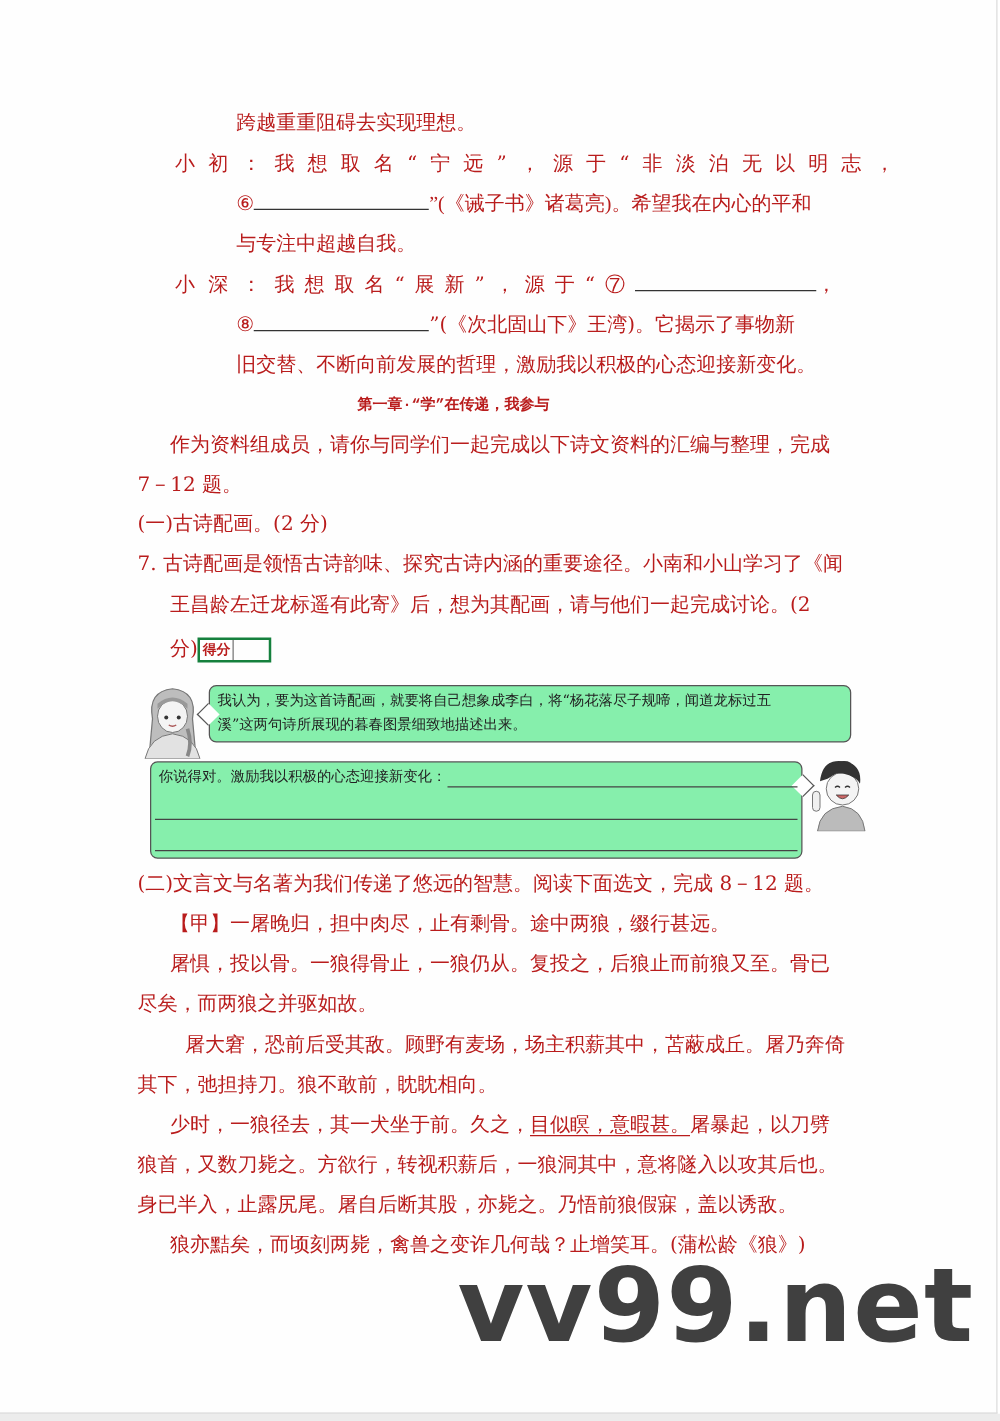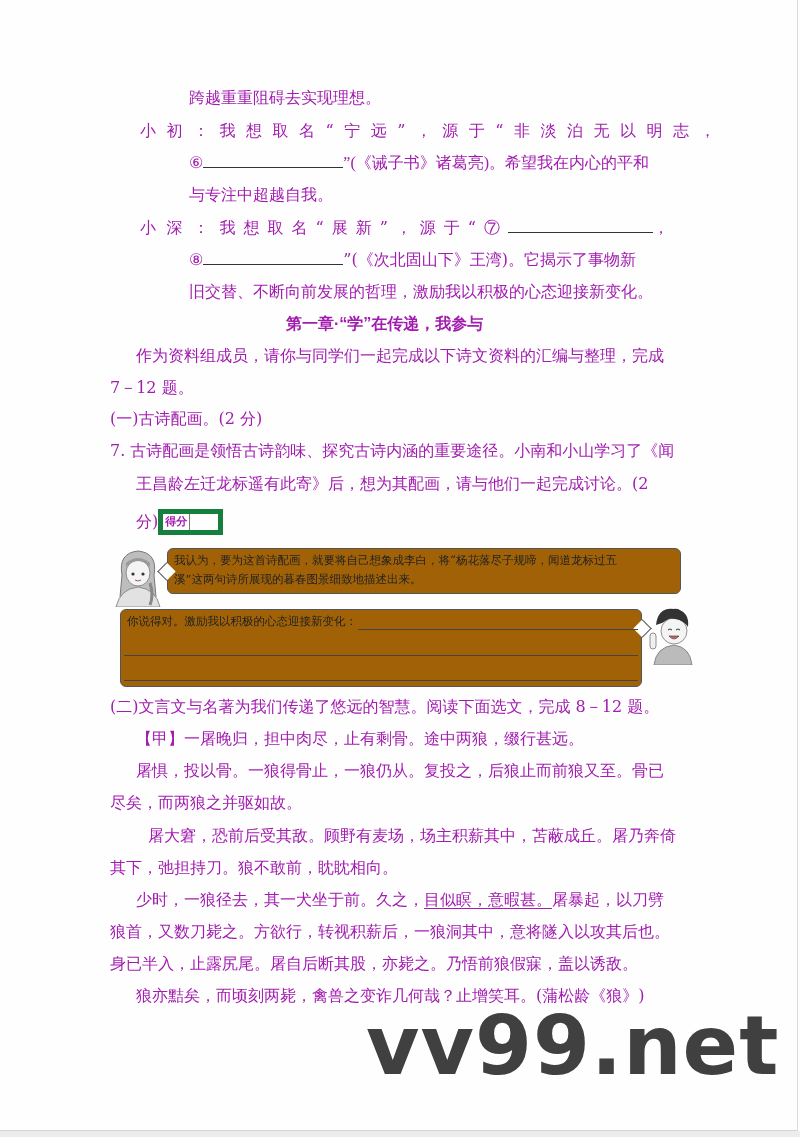--- a/index.html
+++ b/index.html
@@ -9,33 +9,33 @@
     font-family: "DejaVu Serif", "Liberation Serif", serif;
     color: #222;
   }
   .page {
     position: absolute; left: 0; top: 0; width: 797px; height: 1130px;
     background: #fefefe; border-right: 1px solid #dcdcdc; border-bottom: 1px solid #d4d4d4;
   }
   .bottom-strip {
     position: absolute; left: 0; top: 1131px; width: 800px; height: 6px; background: #ececec;
   }
-  .line { position: absolute; font-size: 16px; line-height: 20px; white-space: nowrap; color: #a21caf; }
+  .line { position: absolute; font-size: 16px; line-height: 20px; white-space: nowrap; color: #b91c1c; }
   .spaced { letter-spacing: 10.5px; }
   .blank { display: inline-block; border-bottom: 1px solid #333; height: 14px; vertical-align: baseline; }
-  .heading { font-family: Liberation Sans, sans-serif; font-weight: bold; font-size: 16px; }
+  .heading { font-family: Liberation Mono, monospace; font-weight: bold; font-size: 12px; }
   .u { text-decoration: underline; text-underline-offset: 3px; }
   .score-box {
-    display: inline-flex; border: 5px solid #15803d; height: 16px; vertical-align: middle;
+    display: inline-flex; border: 2px solid #15803d; height: 16px; vertical-align: middle;
     font-family: "DejaVu Sans", sans-serif; font-size: 11px; font-weight: bold;
   }
   .score-box .lbl { padding: 0 2px; border-right: 1px solid #777; line-height: 16px; }
   .score-box .val { width: 28px; }
   .bubble {
-    position: absolute; border: 1.5px solid #555; border-radius: 6px; background: #a16207;
+    position: absolute; border: 1.5px solid #555; border-radius: 6px; background: #86efac;
     font-size: 11.5px; line-height: 19px; color: #222; padding: 2px 6px;
   }
   .bubble.girl::before {
     content: ""; position: absolute; left: -8px; top: 16px; width: 12px; height: 12px;
     background: #fff; border-left: 1.5px solid #555; border-bottom: 1.5px solid #555;
     transform: rotate(45deg);
   }
   .bubble.boy::after {
     content: ""; position: absolute; right: -8px; top: 12px; width: 12px; height: 12px;
     background: #fff; border-right: 1.5px solid #555; border-top: 1.5px solid #555;

